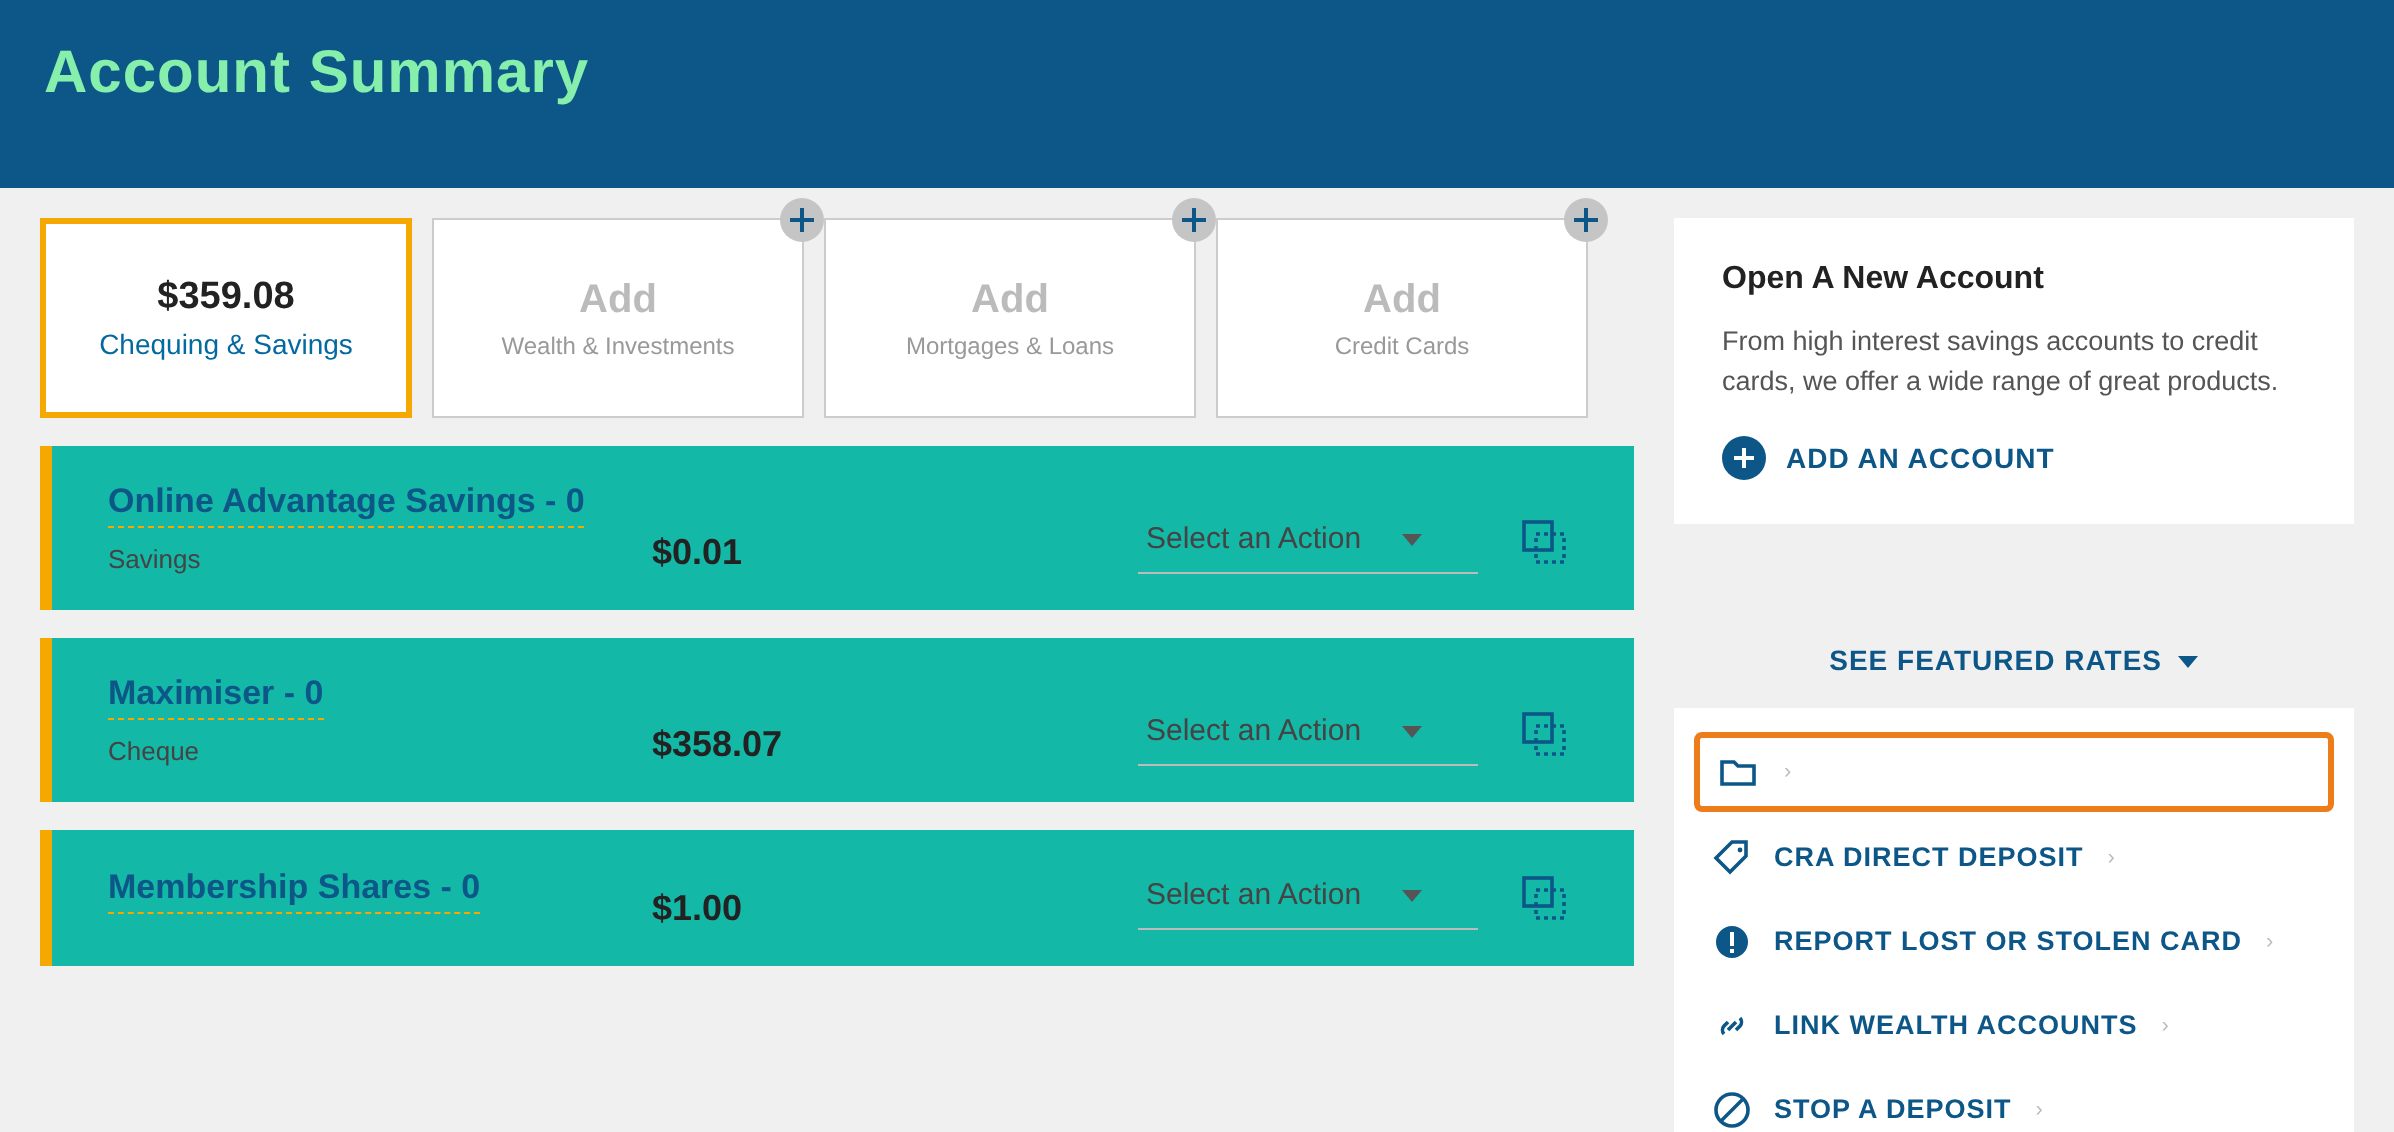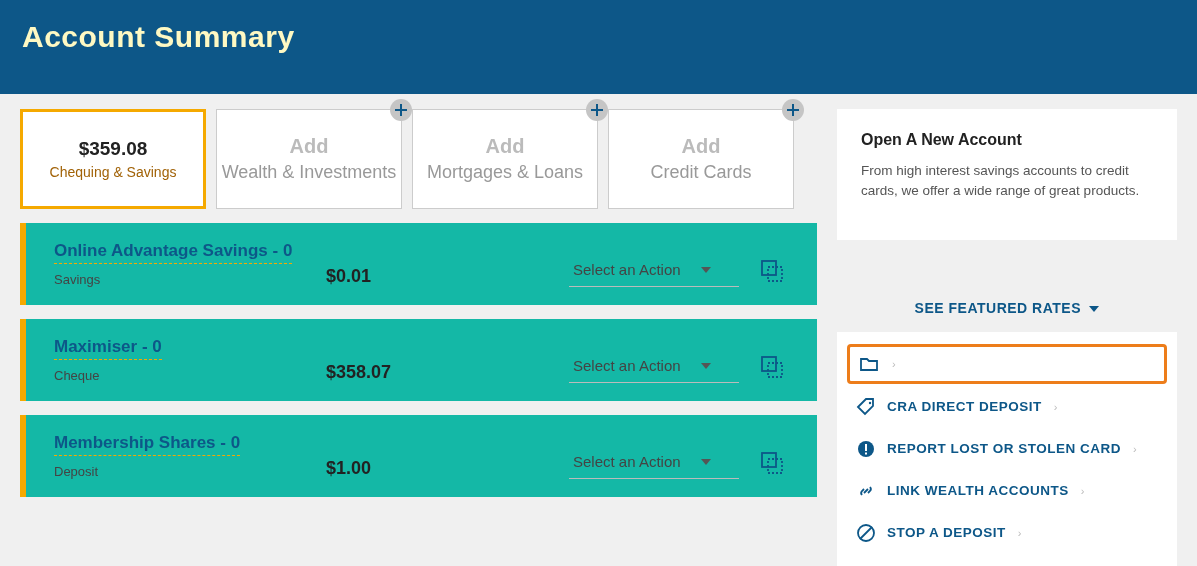--- a/index.html
+++ b/index.html
@@ -1,29 +1,29 @@
 <!DOCTYPE html>
 <html><head>
 <meta charset="utf-8">
 <style>
 * { margin: 0; padding: 0; box-sizing: border-box; }
 body { font-family: -apple-system, BlinkMacSystemFont, "Segoe UI", Arial, sans-serif; background: #f0f0f0; width: 1197px; }
 .header { background: #0d5788; padding: 20px 22px 40px; }
-.header h1 { color: #fef9c3; font-size: 30px; font-weight: 700; letter-spacing: 0.5px; }
+.header h1 { color: #86efac; font-size: 30px; font-weight: 700; letter-spacing: 0.5px; }
 .content { display: flex; padding: 15px 0 20px 20px; gap: 20px; }
 .left { flex: 1; }
 .right { width: 360px; padding-right: 20px; }
 
 .tabs { display: flex; gap: 10px; margin-bottom: 14px; }
 .tab { position: relative; width: 186px; height: 100px; border: 1px solid #ccc; background: #fff; display: flex; flex-direction: column; align-items: center; justify-content: center; cursor: pointer; }
 .tab.active { border: 3px solid #f5a900; }
 .tab .amount { font-size: 19px; font-weight: 700; color: #222; margin-bottom: 4px; text-align: center; }
-.tab .label { font-size: 14px; color: #a16207; }
+.tab .label { font-size: 14px; color: #0369a1; }
 .tab.inactive .amount-add { font-size: 20px; font-weight: 700; color: #bbb; margin-bottom: 4px; }
-.tab.inactive .label { color: #999; font-size: 18px; }
+.tab.inactive .label { color: #999; font-size: 12px; }
 .plusbadge { position: absolute; top: -11px; right: -11px; width: 22px; height: 22px; border-radius: 50%; background: #c5c5c5; display: flex; align-items: center; justify-content: center; }
 .plusbadge svg { display: block; }
 
 .account-row { display: flex; align-items: flex-end; background: #14b8a6; margin-bottom: 14px; padding: 18px 32px 18px 0; border-left: 6px solid #f5a900; }
 .account-info { padding-left: 28px; width: 300px; }
 .account-name { color: #0d5788; font-size: 17px; font-weight: 600; border-bottom: 1px dashed #f5a900; display: inline-block; padding-bottom: 2px; margin-bottom: 8px; cursor: pointer; }
 .account-type { color: #444; font-size: 13px; }
 .account-balance { font-size: 18px; font-weight: 700; color: #222; width: 140px; }
 .account-action { flex: 1; display: flex; align-items: center; justify-content: flex-end; gap: 20px; }
 .action-select { border: none; border-bottom: 1px solid #bbb; padding: 6px 28px 8px 4px; font-size: 15px; color: #444; width: 170px; display: flex; justify-content: space-between; align-items: center; cursor: pointer; }
@@ -124,21 +124,20 @@
         <svg width="26" height="26" viewBox="0 0 26 26">
           <rect x="3" y="3" width="14" height="14" fill="none" stroke="#0d5788" stroke-width="1.8"></rect>
           <rect x="9" y="9" width="14" height="14" fill="none" stroke="#0d5788" stroke-width="1.8" stroke-dasharray="2 2"></rect>
         </svg>
       </div>
     </div>
         </div>
         <div class="account-row">
     <div class="account-info">
       <div class="account-name">Membership Shares - 0</div>
-      <div class="account-type">Deposit</div>
     </div>
     <div class="account-balance">$1.00</div>
     <div class="account-action">
       <div class="action-select">
         <span>Select an Action</span>
         <span class="caret"></span>
       </div>
       <div class="copy-icon">
         <svg width="26" height="26" viewBox="0 0 26 26">
           <rect x="3" y="3" width="14" height="14" fill="none" stroke="#0d5788" stroke-width="1.8"></rect>
@@ -146,20 +145,28 @@
         </svg>
       </div>
     </div>
         </div>
       </div>
   </div>
   <div class="right">
     <div class="panel">
       <div class="panel-title">Open A New Account</div>
       <div class="panel-desc">From high interest savings accounts to credit cards, we offer a wide range of great products.</div>
+      <div class="add-account">
+        <div class="add-circle">
+          <svg width="12" height="12" viewBox="0 0 12 12">
+              <path d="M6 1v10M1 6h10" stroke="#fff" stroke-width="2"></path>
+            </svg>
+        </div>
+        <div class="txt">ADD AN ACCOUNT</div>
+      </div>
     </div>
     <div class="featured-rates">
       <span>SEE FEATURED RATES</span>
       <span class="caretdown"></span>
     </div>
     <div class="links-panel" id="links">
         <div class="link-row highlight">
     <div class="icon-slot">
             <svg width="20" height="20" viewBox="0 0 20 20">
               <path d="M2 5h6l2 2h8v9H2z" fill="none" stroke="#0d5788" stroke-width="1.8"></path>

